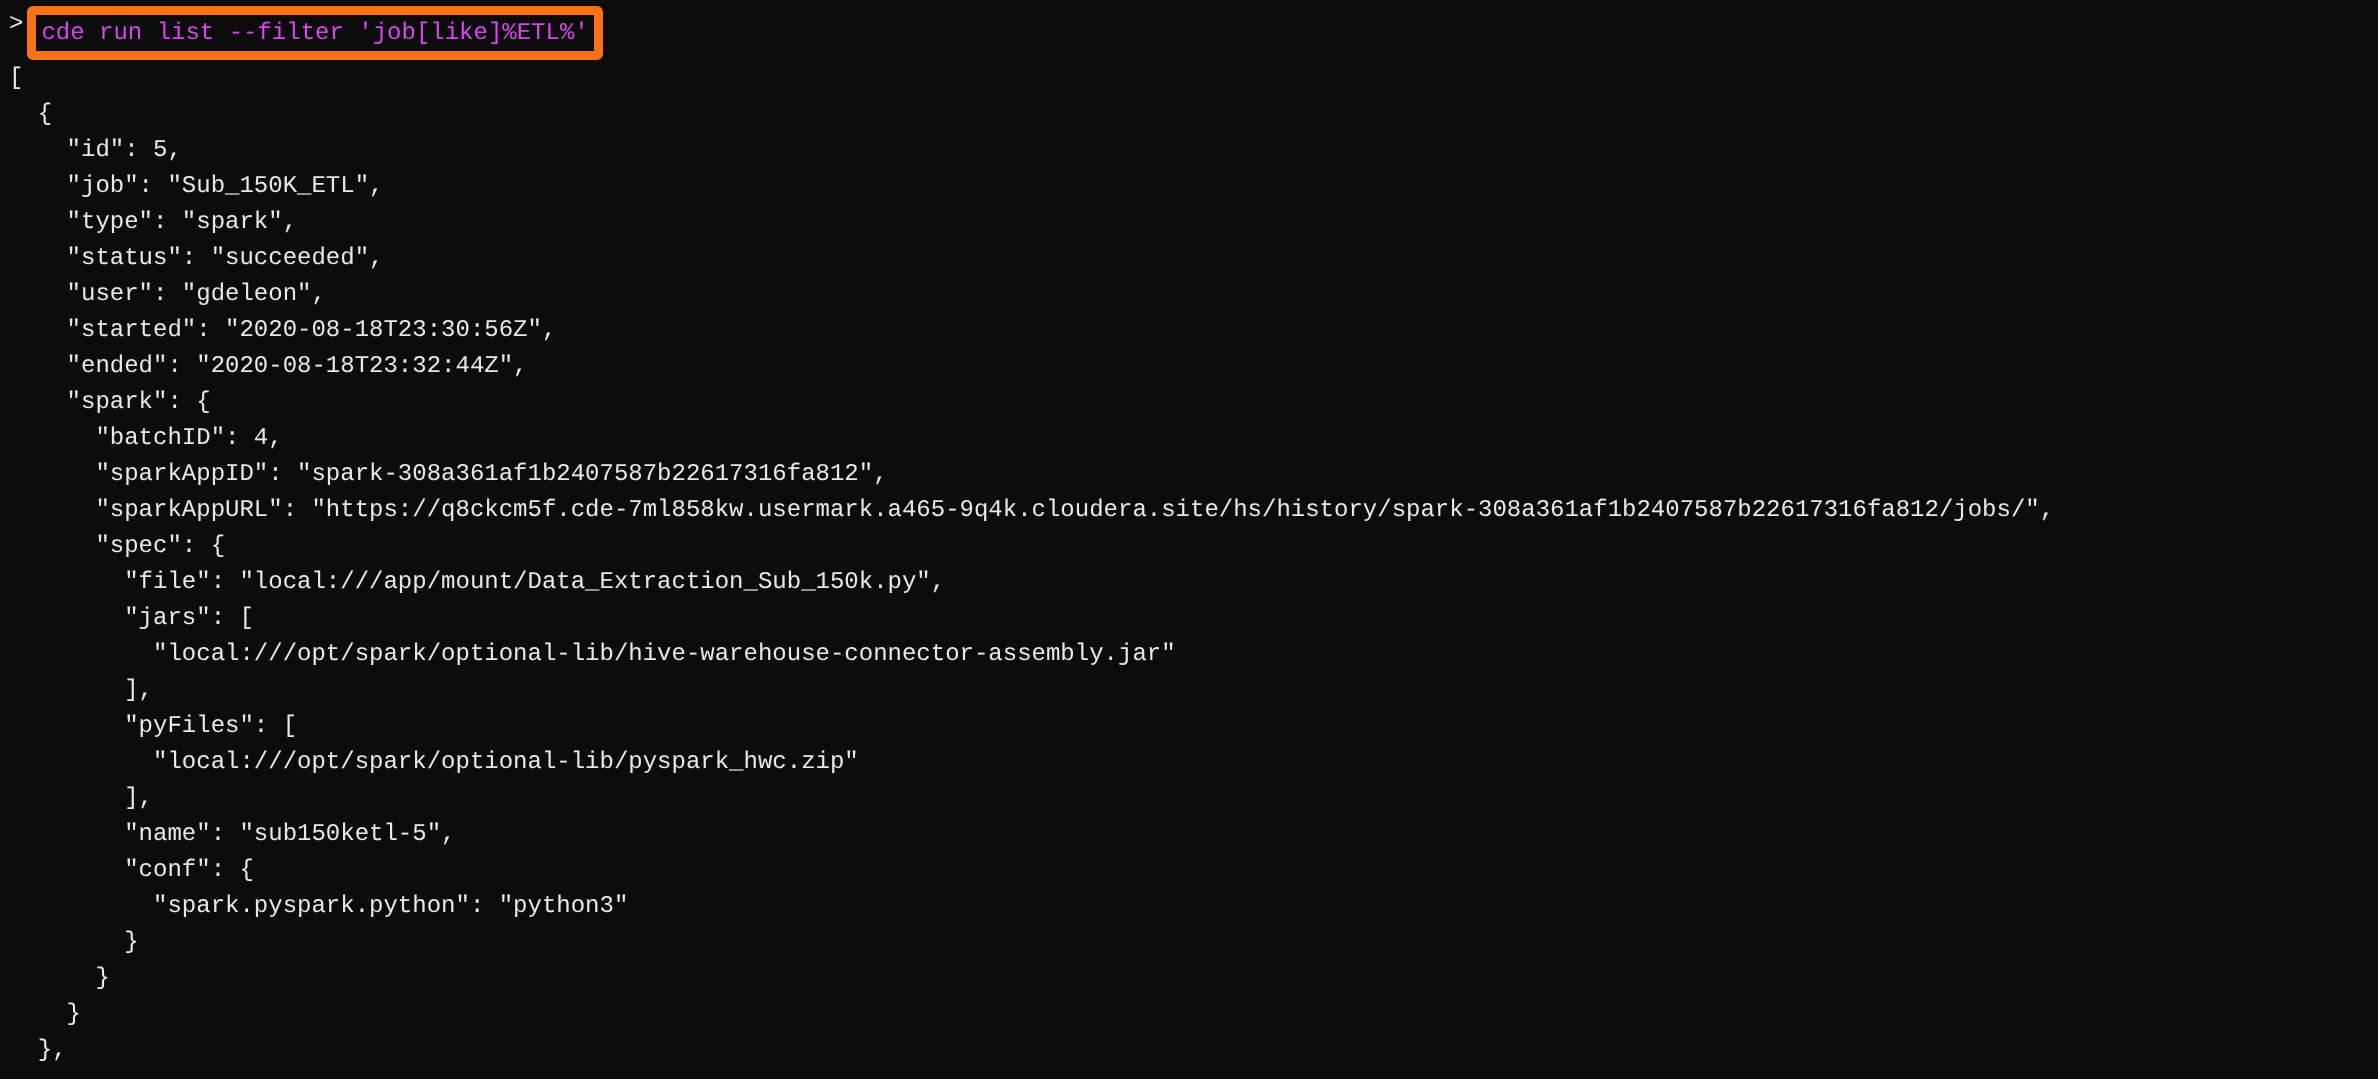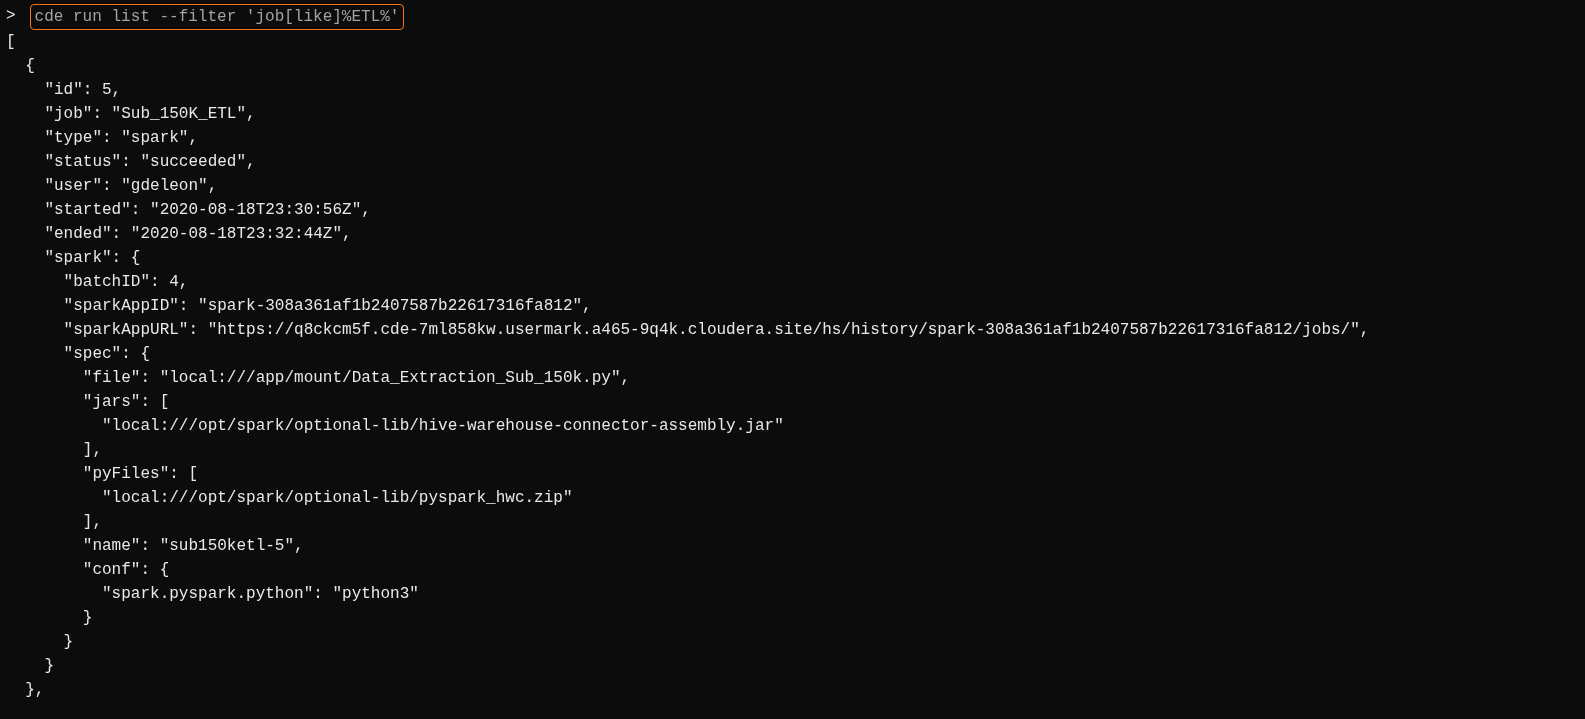--- a/index.html
+++ b/index.html
@@ -23,26 +23,25 @@
     }
     .prompt-line {
       display: flex;
       align-items: flex-start;
     }
     .prompt-symbol {
       color: #e8e8e8;
       padding: 0 2px;
     }
     .command-highlight {
-      border: 1px solid #f97316;
+      border: 6px solid #f97316;
       border-radius: 4px;
       padding: 0 4px;
       display: inline-block;
-      color: #a3a3a3;
-      margin-left: 12px;
+      color: #d946ef;
     }
     .output {
       white-space: pre;
       color: #e8e8e8;
       padding-left: 2px;
     }
   </style>
 </head>
 <body>
 

